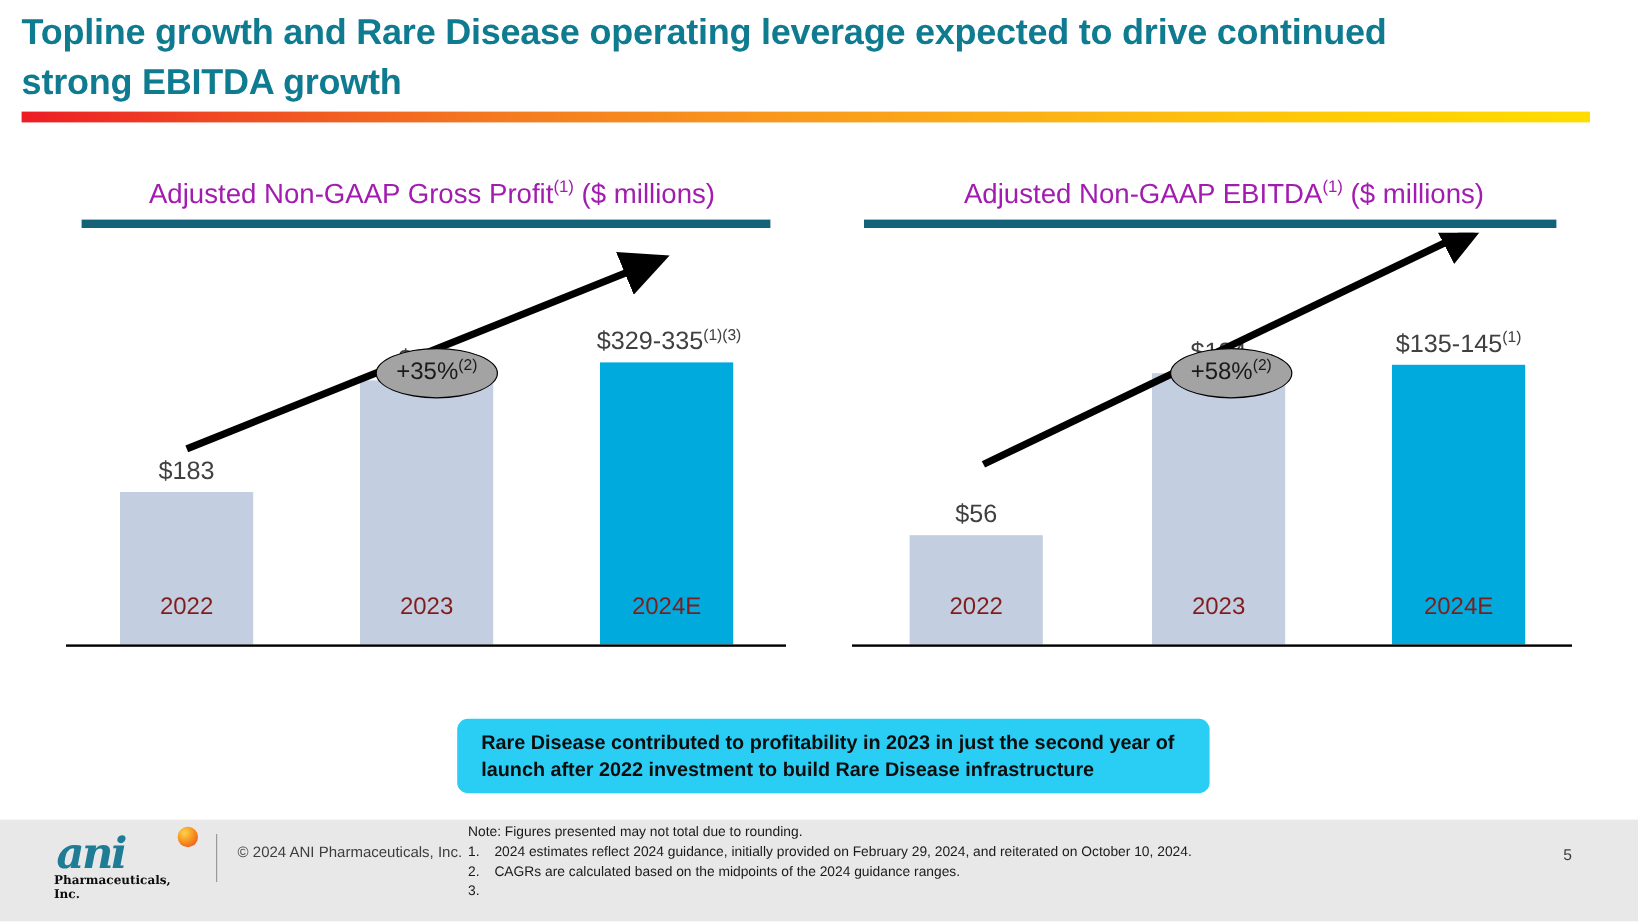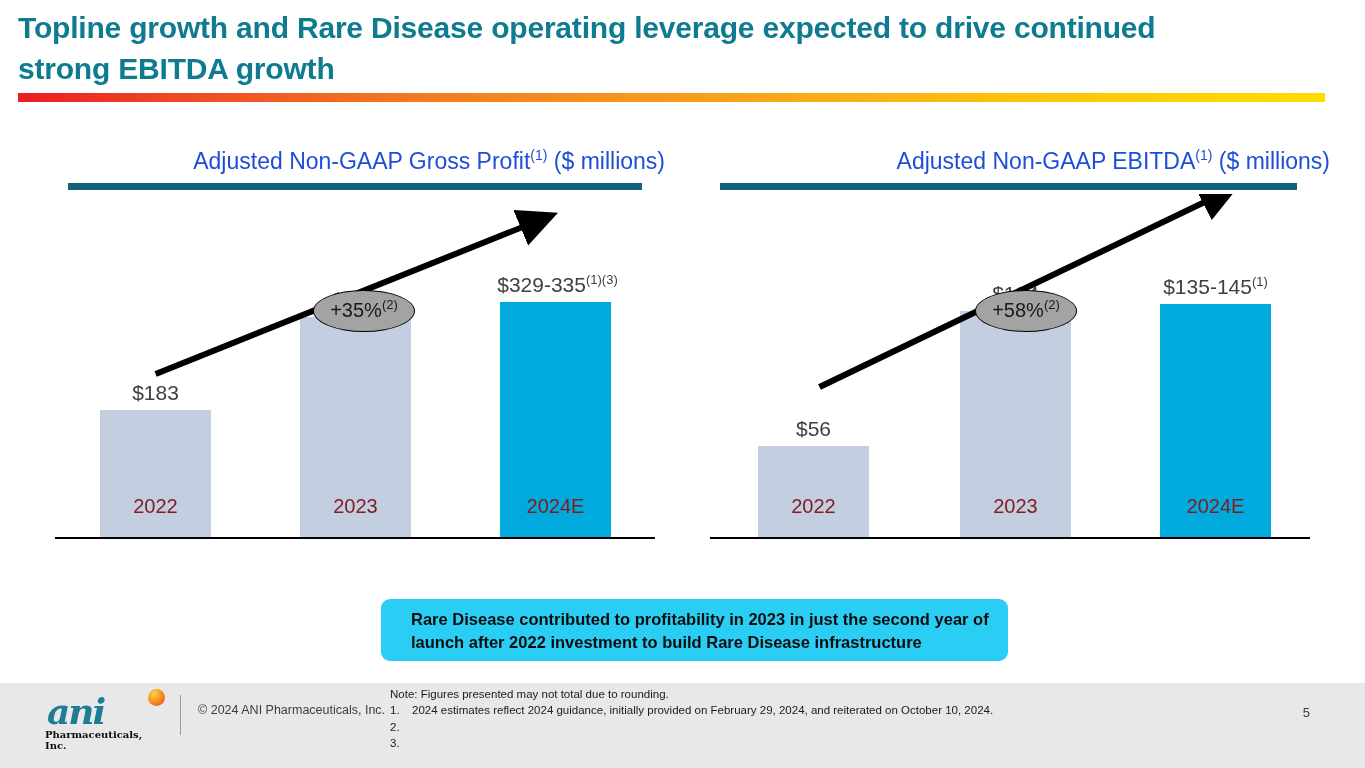--- a/index.html
+++ b/index.html
@@ -39,23 +39,23 @@
   
   .chart-panel {
     position: absolute;
     top: 140px;
     height: 440px;
   }
   .chart-panel.left  { left: 55px;  width: 610px; }
   .chart-panel.right { left: 710px; width: 620px; }
 
   .chart-title {
-    text-align: right;
+    text-align: center;
     font-size: 23px;
-    color: #1d4ed8;
+    color: #a21caf;
     white-space: nowrap;
     line-height: 1;
     padding-top: 10px;
   }
   .chart-title sup {
     font-size: 14px;
     vertical-align: super;
     line-height: 0;
   }
   .chart-title-rule {
@@ -143,21 +143,21 @@
   
   .highlight-box {
     position: absolute;
     left: 381px;
     top: 599px;
     width: 627px;
     height: 62px;
     background: #2ACEF5;
     border-radius: 9px;
     box-sizing: border-box;
-    padding: 9px 14px 0 30px;
+    padding: 9px 14px 0 20px;
     font-size: 16.5px;
     font-weight: bold;
     color: #0d0d0d;
     line-height: 1.42;
   }
 
   
   .footer {
     position: absolute;
     left: 0;
@@ -352,20 +352,21 @@
   <div class="copyright">© 2024 ANI Pharmaceuticals, Inc.</div>
 
   <div class="notes">
     <div>Note: Figures presented may not total due to rounding.</div>
     <div class="note-row">
       <span class="note-num">1.</span>
       <span>2024 estimates reflect 2024 guidance, initially provided on February 29, 2024, and reiterated on October 10, 2024.</span>
     </div>
     <div class="note-row">
       <span class="note-num">2.</span>
+      <span>CAGRs are calculated based on the midpoints of the 2024 guidance ranges.</span>
     </div>
     <div class="note-row">
       <span class="note-num">3.</span>
     </div>
   </div>
 
   <div class="page-num">5</div>
 </div>
 
 </body></html>

